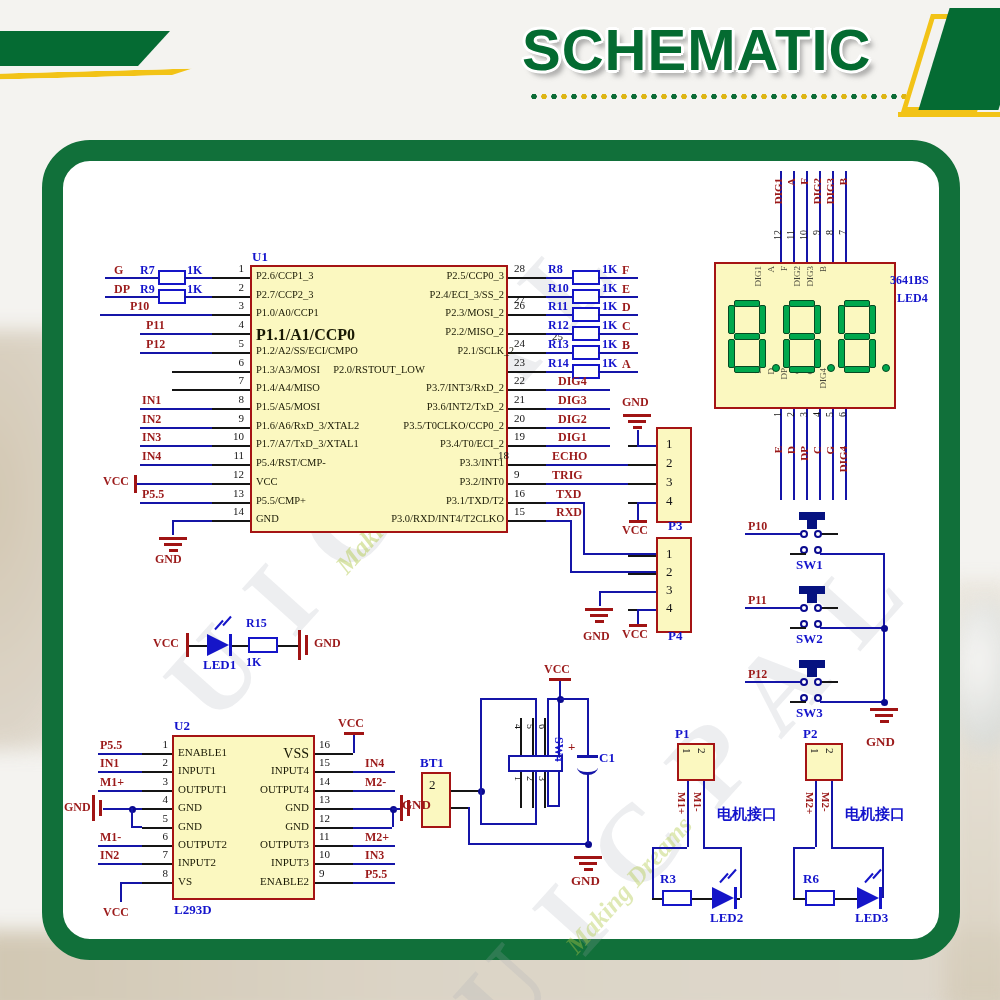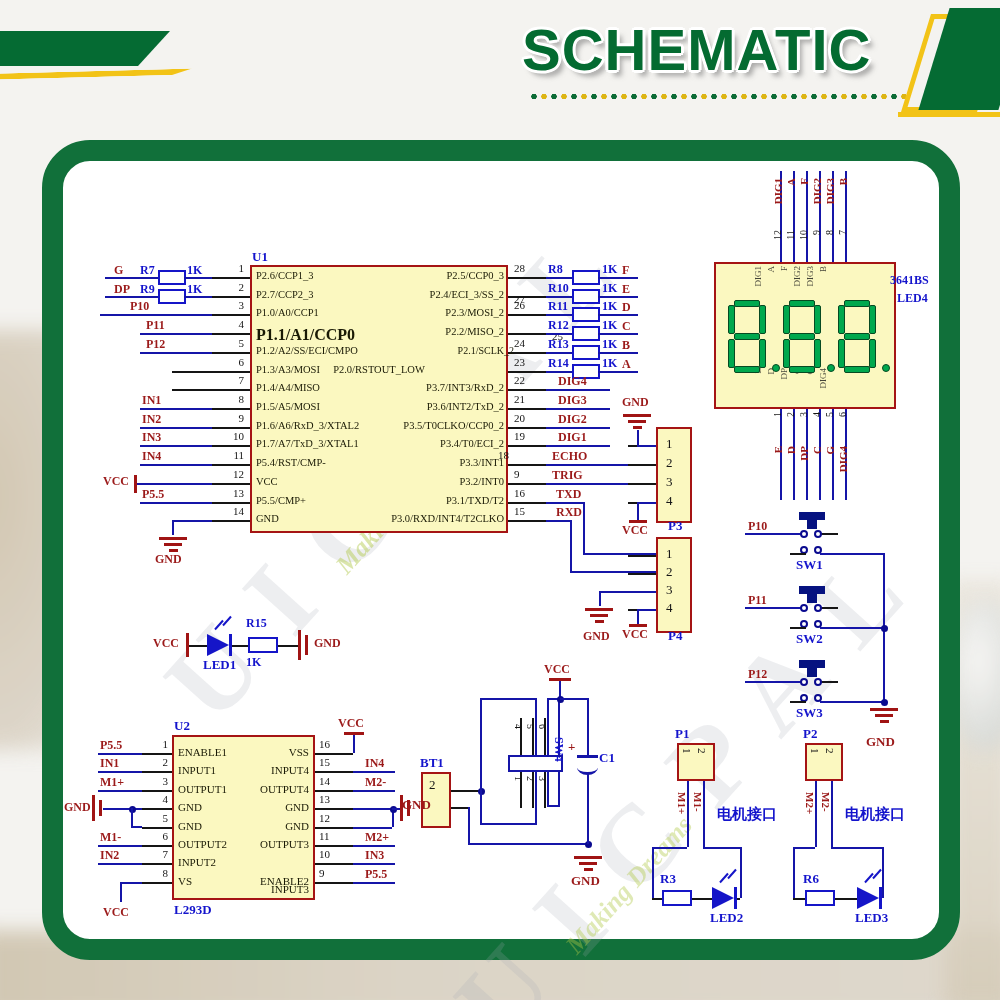--- a/index.html
+++ b/index.html
@@ -458,21 +458,21 @@
     <div class="wire" style="left: 98px; top: 863px; width: 44px; height: 2px; background: rgb(21, 21, 168);"></div>
     <div class="lbl red" style="left: 100px; top: 849px; font-size: 12px;">IN2</div>
     <div class="wire" style="left: 142px; top: 882px; width: 30px; height: 2px; background: rgb(21, 21, 21);"></div>
     <div class="lbl blk" style="left: 140px; top: 867px; width: 28px; font-size: 11px; text-align: right;">8</div>
     <div class="lbl fn" style="left: 178px; top: 875px; font-size: 11px;">VS</div>
     <div class="wire" style="left: 120px; top: 882px; width: 22px; height: 2px; background: rgb(21, 21, 168);"></div>
     <div class="wire" style="left: 120px; top: 882px; width: 2px; height: 20px; background: rgb(21, 21, 168);"></div>
     <div class="lbl red" style="left: 103px; top: 906px; font-size: 12px;">VCC</div>
     <div class="wire" style="left: 315px; top: 753px; width: 38px; height: 2px; background: rgb(21, 21, 21);"></div>
     <div class="lbl blk" style="left: 319px; top: 738px; font-size: 11px;">16</div>
-    <div class="lbl fn" style="left: 200px; top: 746px; width: 109px; font-size: 11px; text-align: right;">VSS</div>
+    <div class="lbl fn" style="left: 200px; top: 746px; width: 109px; font-size: 14px; text-align: right;">VSS</div>
     <div class="wire" style="left: 353px; top: 735px; width: 2px; height: 18px; background: rgb(21, 21, 168);"></div>
     <div class="wire" style="left: 344px; top: 732px; width: 20px; height: 3px; background: rgb(160, 20, 20);"></div>
     <div class="lbl red" style="left: 338px; top: 717px; font-size: 12px;">VCC</div>
     <div class="wire" style="left: 315px; top: 771px; width: 38px; height: 2px; background: rgb(21, 21, 21);"></div>
     <div class="lbl blk" style="left: 319px; top: 756px; font-size: 11px;">15</div>
     <div class="lbl fn" style="left: 200px; top: 764px; width: 109px; font-size: 11px; text-align: right;">INPUT4</div>
     <div class="wire" style="left: 353px; top: 771px; width: 42px; height: 2px; background: rgb(21, 21, 168);"></div>
     <div class="lbl red" style="left: 365px; top: 757px; font-size: 12px;">IN4</div>
     <div class="wire" style="left: 315px; top: 790px; width: 38px; height: 2px; background: rgb(21, 21, 21);"></div>
     <div class="lbl blk" style="left: 319px; top: 775px; font-size: 11px;">14</div>
@@ -487,21 +487,21 @@
     <div class="lbl blk" style="left: 319px; top: 812px; font-size: 11px;">12</div>
     <div class="lbl fn" style="left: 200px; top: 820px; width: 109px; font-size: 11px; text-align: right;">GND</div>
     <div class="wire" style="left: 353px; top: 827px; width: 39px; height: 2px; background: rgb(21, 21, 168);"></div>
     <div class="wire" style="left: 315px; top: 845px; width: 38px; height: 2px; background: rgb(21, 21, 21);"></div>
     <div class="lbl blk" style="left: 319px; top: 830px; font-size: 11px;">11</div>
     <div class="lbl fn" style="left: 200px; top: 838px; width: 109px; font-size: 11px; text-align: right;">OUTPUT3</div>
     <div class="wire" style="left: 353px; top: 845px; width: 42px; height: 2px; background: rgb(21, 21, 168);"></div>
     <div class="lbl red" style="left: 365px; top: 831px; font-size: 12px;">M2+</div>
     <div class="wire" style="left: 315px; top: 863px; width: 38px; height: 2px; background: rgb(21, 21, 21);"></div>
     <div class="lbl blk" style="left: 319px; top: 848px; font-size: 11px;">10</div>
-    <div class="lbl fn" style="left: 200px; top: 856px; width: 109px; font-size: 11px; text-align: right; margin-top: 27px;">INPUT3</div>
+    <div class="lbl fn" style="left: 200px; top: 856px; width: 109px; font-size: 11px; text-align: right;">INPUT3</div>
     <div class="wire" style="left: 353px; top: 863px; width: 42px; height: 2px; background: rgb(21, 21, 168);"></div>
     <div class="lbl red" style="left: 365px; top: 849px; font-size: 12px;">IN3</div>
     <div class="wire" style="left: 315px; top: 882px; width: 38px; height: 2px; background: rgb(21, 21, 21);"></div>
     <div class="lbl blk" style="left: 319px; top: 867px; font-size: 11px;">9</div>
     <div class="lbl fn" style="left: 200px; top: 875px; width: 109px; font-size: 11px; text-align: right;">ENABLE2</div>
     <div class="wire" style="left: 353px; top: 882px; width: 42px; height: 2px; background: rgb(21, 21, 168);"></div>
     <div class="lbl red" style="left: 365px; top: 868px; font-size: 12px;">P5.5</div>
     <div class="wire" style="left: 392px; top: 808px; width: 2px; height: 19px; background: rgb(21, 21, 168);"></div>
     <div class="dot" style="left: 390px; top: 806px;"></div>
     <div class="wire" style="left: 392px; top: 808px; width: 8px; height: 2px; background: rgb(21, 21, 168);"></div>

